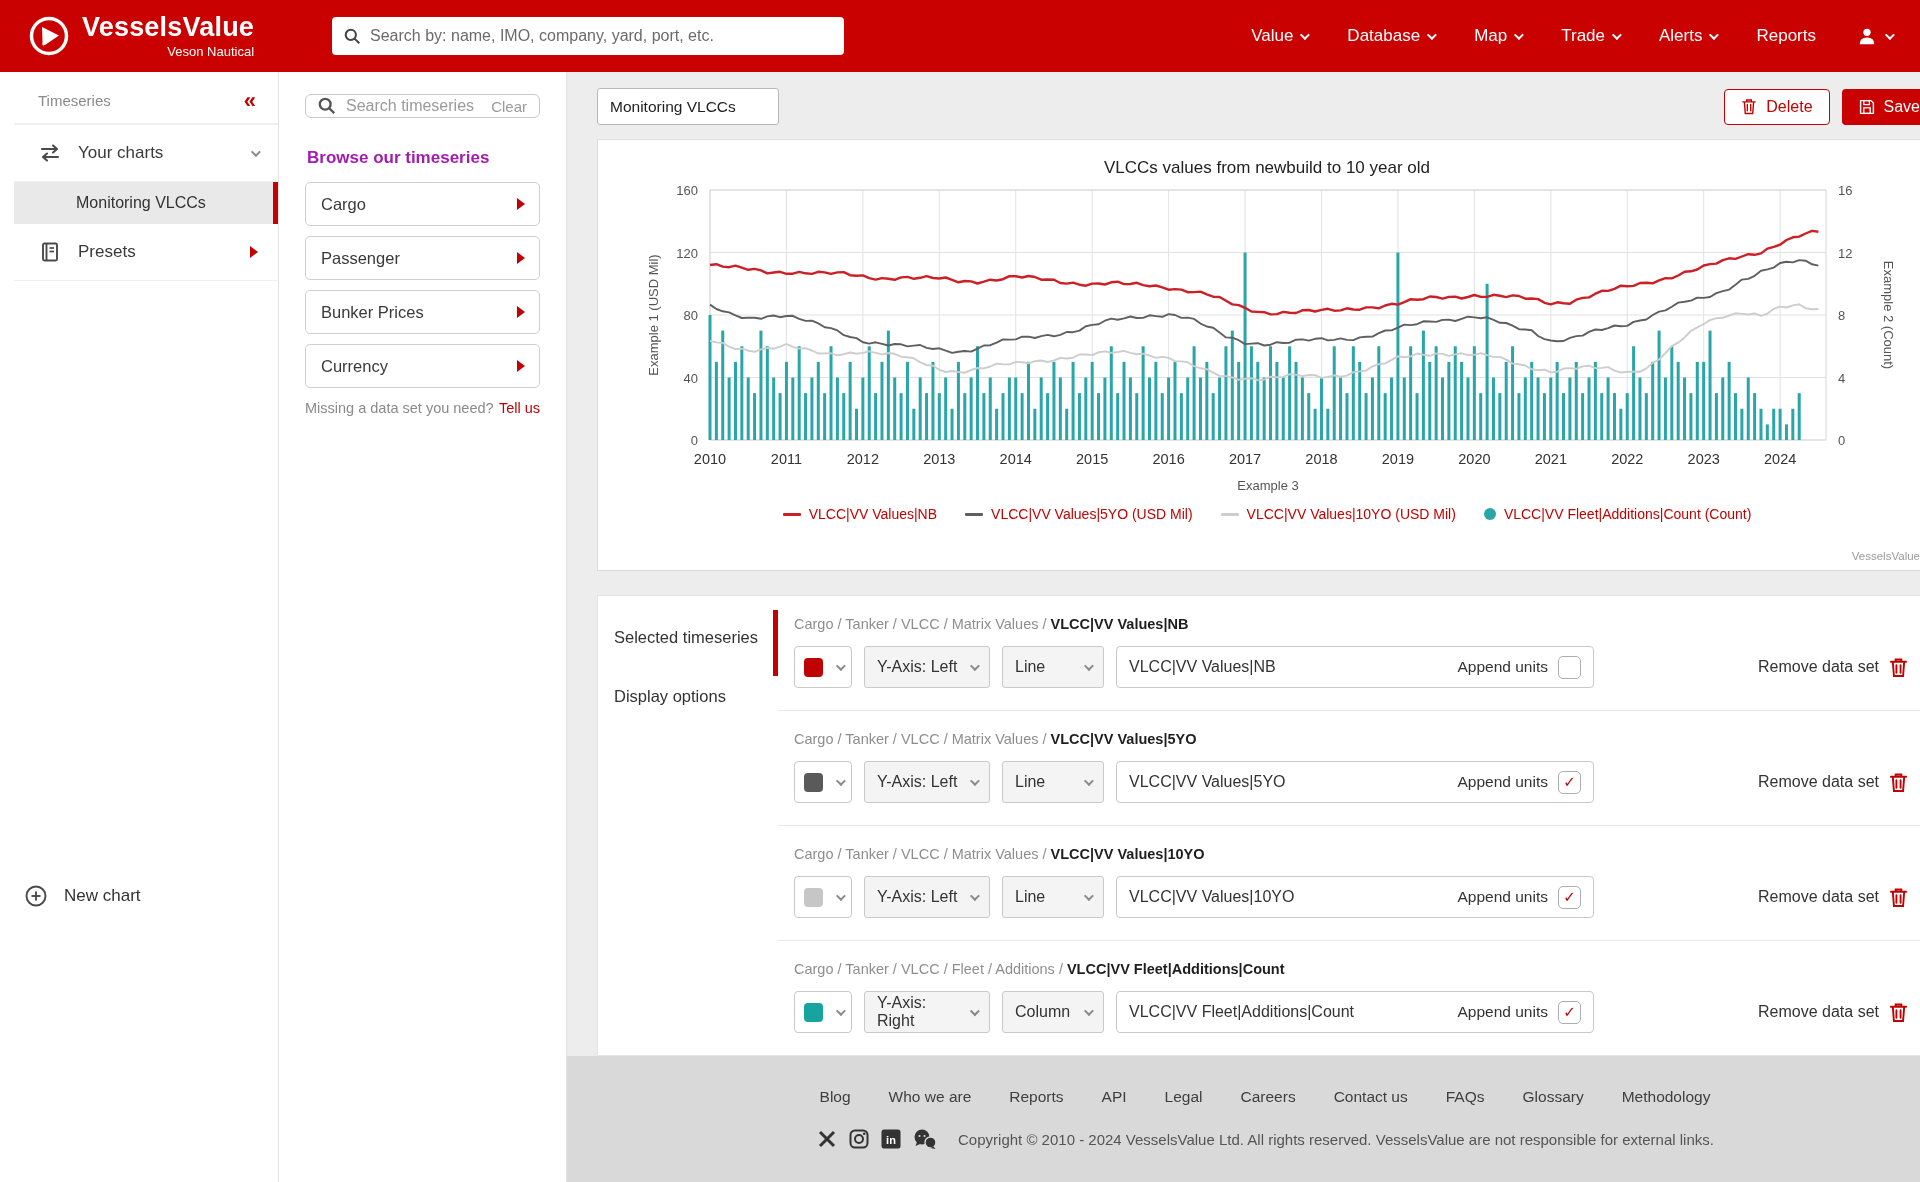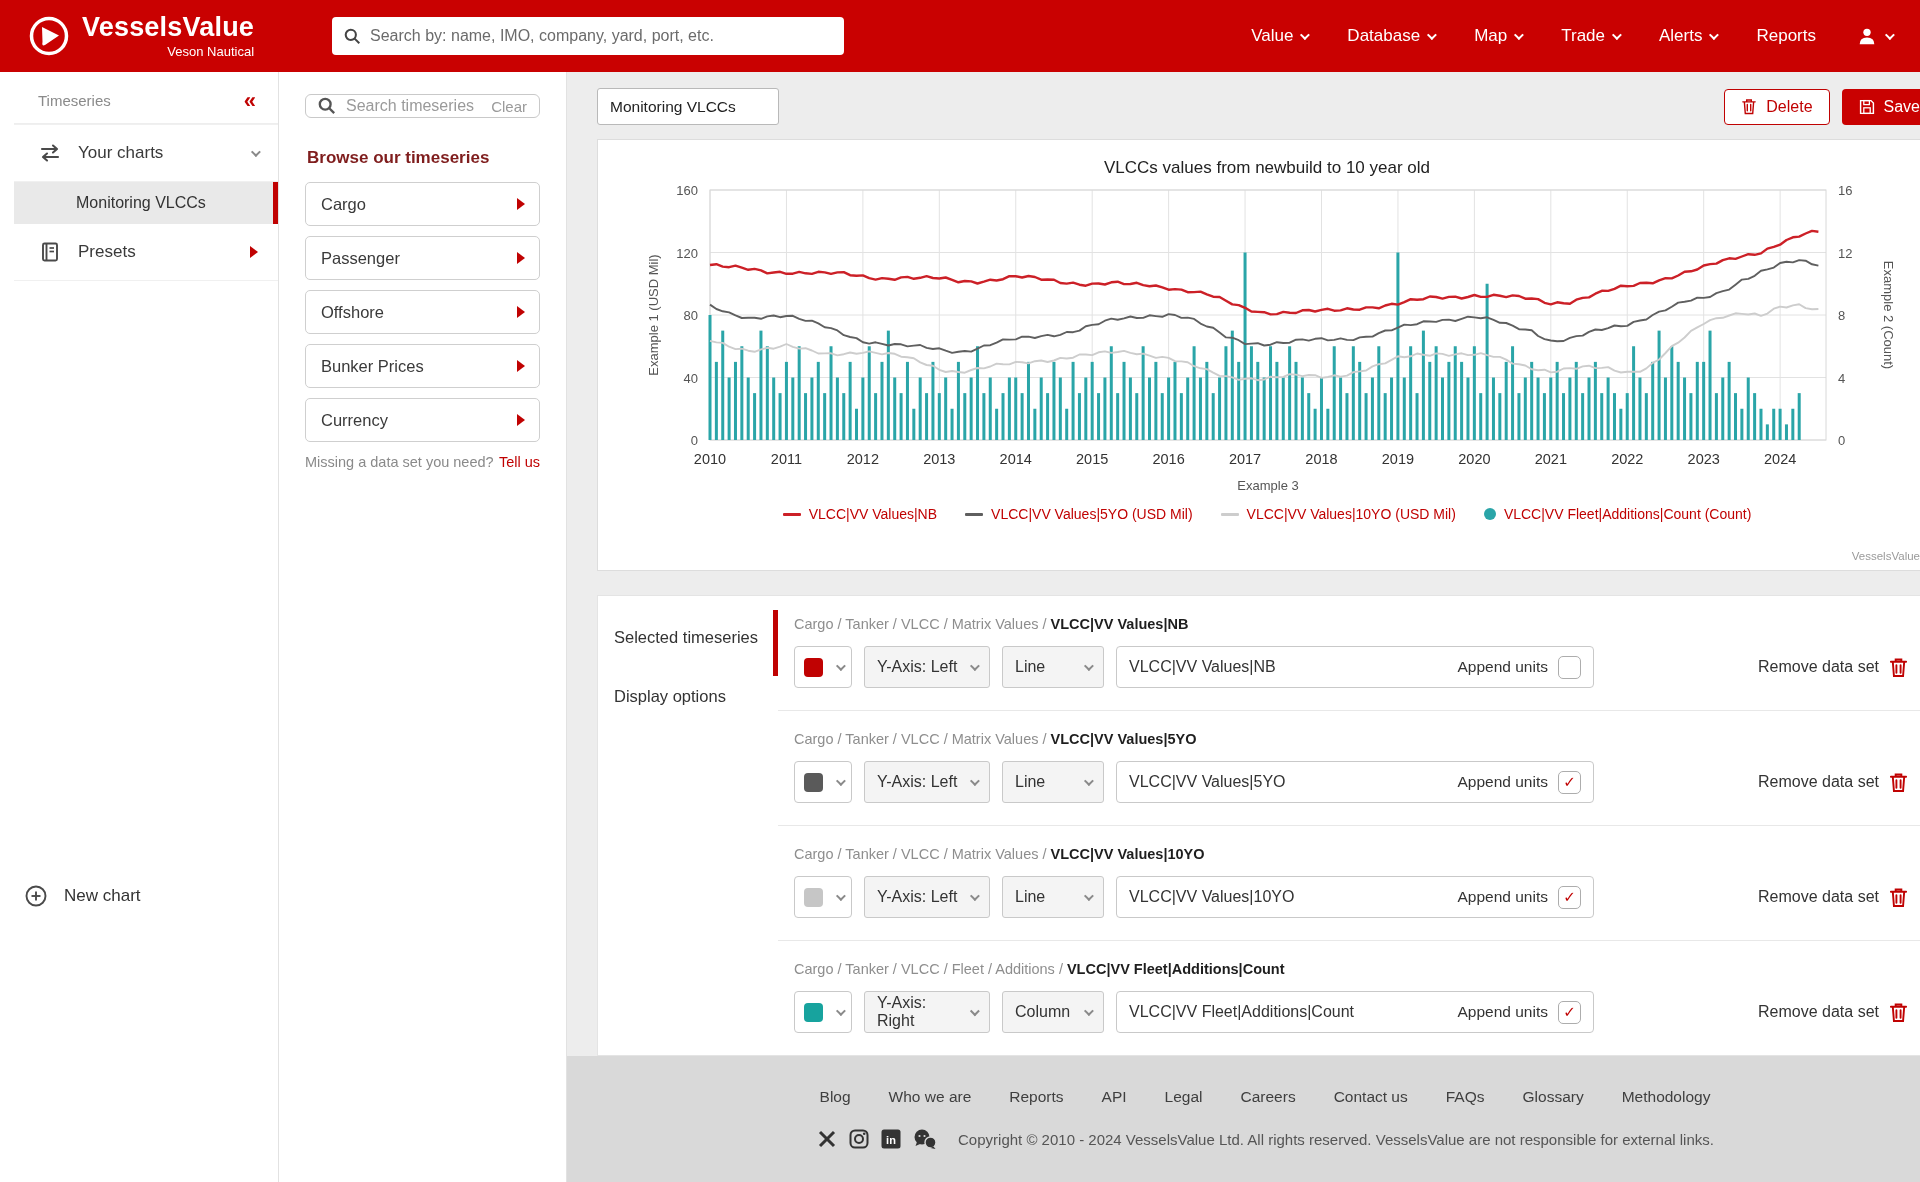--- a/index.html
+++ b/index.html
@@ -39,21 +39,21 @@
   .sb-icon { width:24px; height:24px; flex:none; color:#4a4a4a; }
   .sb-new { position:absolute; top:798px; left:0; right:0; display:flex; gap:16px; align-items:center;
     padding:14px 24px; font-size:17px; cursor:pointer; }
 
   .browse { width:288px; background:#fff; border-right:1px solid #e2e2e2; padding:22px 26px; flex:none; }
   .ts-search { height:24px; border:1px solid #c9c9c9; border-radius:6px; display:flex; align-items:center;
     padding:0 12px; gap:10px; color:#8a8a8a; }
   .ts-search input { border:none; outline:none; flex:1; font-size:16px; color:#444; font-family:inherit; min-width:0; }
   .ts-search input::placeholder { color:#9a9a9a; }
   .ts-clear { font-size:15px; color:#9a9a9a; cursor:pointer; }
-  .browse-head { font-weight:700; font-size:17px; color:#7f1d1d; margin:30px 0 14px 2px; }
+  .browse-head { font-weight:700; font-size:17px; color:#a21caf; margin:30px 0 14px 2px; }
   .cat-btn { height:44px; border:1px solid #cfcfcf; border-radius:5px; background:#fff; display:flex;
     align-items:center; justify-content:space-between; padding:0 14px 0 15px; font-size:16.5px; color:#3a3a3a;
     margin-bottom:10px; cursor:pointer; }
   .missing { display:flex; justify-content:space-between; margin-top:12px; font-size:14.5px; }
   .missing .q { color:#8a8a8a; }
   .missing .tell { color:#c00202; cursor:pointer; }
 
   .main { flex:1; position:relative; display:flex; flex-direction:column; }
   .content { padding:16px 26px 0 30px; }
 
@@ -230,24 +230,20 @@
     <div class="cat-btn">
       <span class="cat-label">Cargo</span>
       <span class="rcaret"></span>
     </div>
 
     <div class="cat-btn">
       <span class="cat-label">Passenger</span>
       <span class="rcaret"></span>
     </div>
 
-    <div class="cat-btn">
-      <span class="cat-label">Offshore</span>
-      <span class="rcaret"></span>
-    </div>
 
     <div class="cat-btn">
       <span class="cat-label">Bunker Prices</span>
       <span class="rcaret"></span>
     </div>
 
     <div class="cat-btn">
       <span class="cat-label">Currency</span>
       <span class="rcaret"></span>
     </div>

